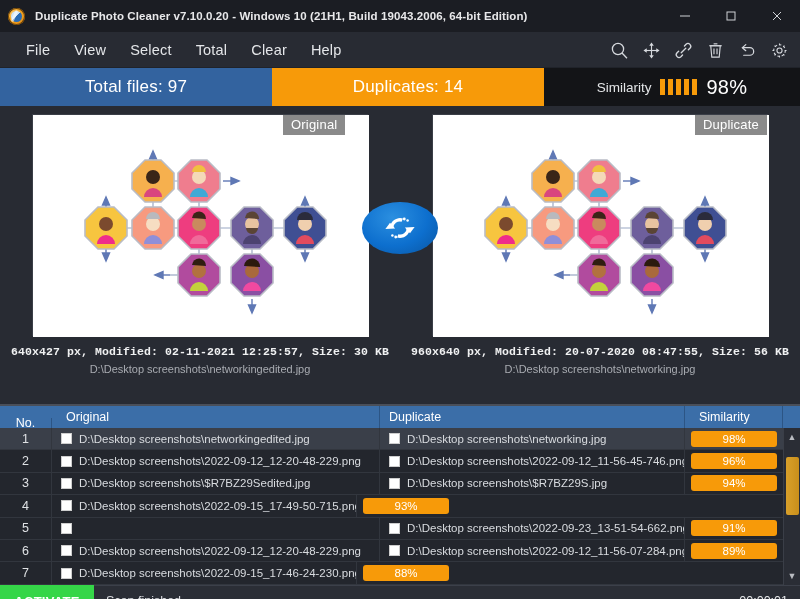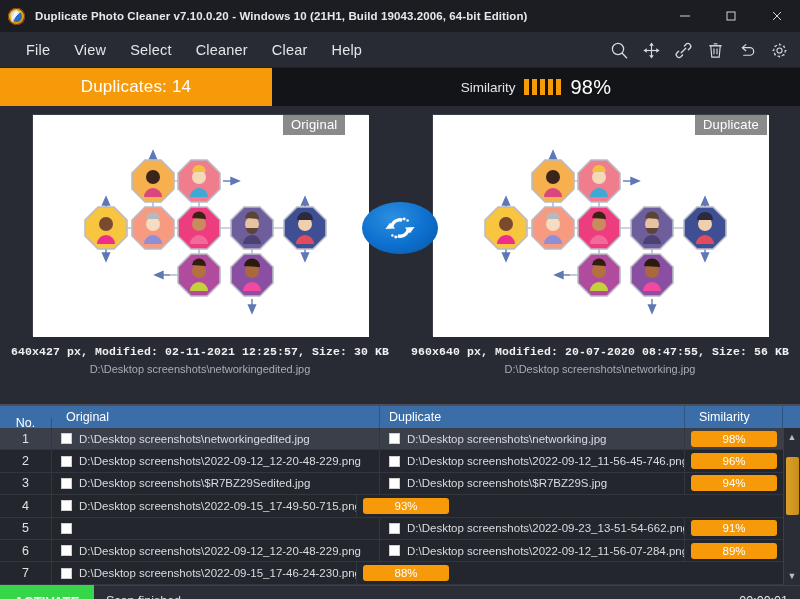--- a/index.html
+++ b/index.html
@@ -214,21 +214,21 @@
           </svg>
       </div>
     </div>
   </div>
 
   <div class="menubar">
     <div class="menu-items">
       <div class="menu-item">File</div>
       <div class="menu-item">View</div>
       <div class="menu-item">Select</div>
-      <div class="menu-item">Cleaner</div>
+      <div class="menu-item">Total</div>
       <div class="menu-item">Clear</div>
       <div class="menu-item">Help</div>
     </div>
     <div class="tool-icons">
       <div class="tool-ico">
         <svg width="19" height="19" viewBox="0 0 19 19">
             <circle cx="8" cy="8" r="5.6" fill="none" stroke="currentColor" stroke-width="1.3"></circle>
             <line x1="12" y1="12" x2="17" y2="17.2" stroke="currentColor" stroke-width="1.3"></line>
           </svg>
       </div>
@@ -280,20 +280,21 @@
               <circle cx="10" cy="10" r="2.7"></circle>
               <path d="M10 2.6 v1.8 M10 15.6 v1.8 M2.6 10 h1.8 M15.6 10 h1.8 M4.8 4.8 l1.3 1.3 M13.9 13.9 l1.3 1.3 M15.2 4.8 l-1.3 1.3 M6.1 13.9 l-1.3 1.3"></path>
               <circle cx="10" cy="10" r="6.1" stroke-dasharray="2.4 2.2"></circle>
             </g>
           </svg>
       </div>
     </div>
   </div>
 
   <div class="statsbar">
+    <div class="stat-total">Total files: 97</div>
     <div class="stat-dupes">Duplicates: 14</div>
     <div class="stat-sim">
       <span class="sim-label">Similarity</span>
       <span class="sim-bars" id="sim-bars">
           <span class="sim-bar"></span>
           <span class="sim-bar"></span>
           <span class="sim-bar"></span>
           <span class="sim-bar"></span>
           <span class="sim-bar"></span>
         </span>

